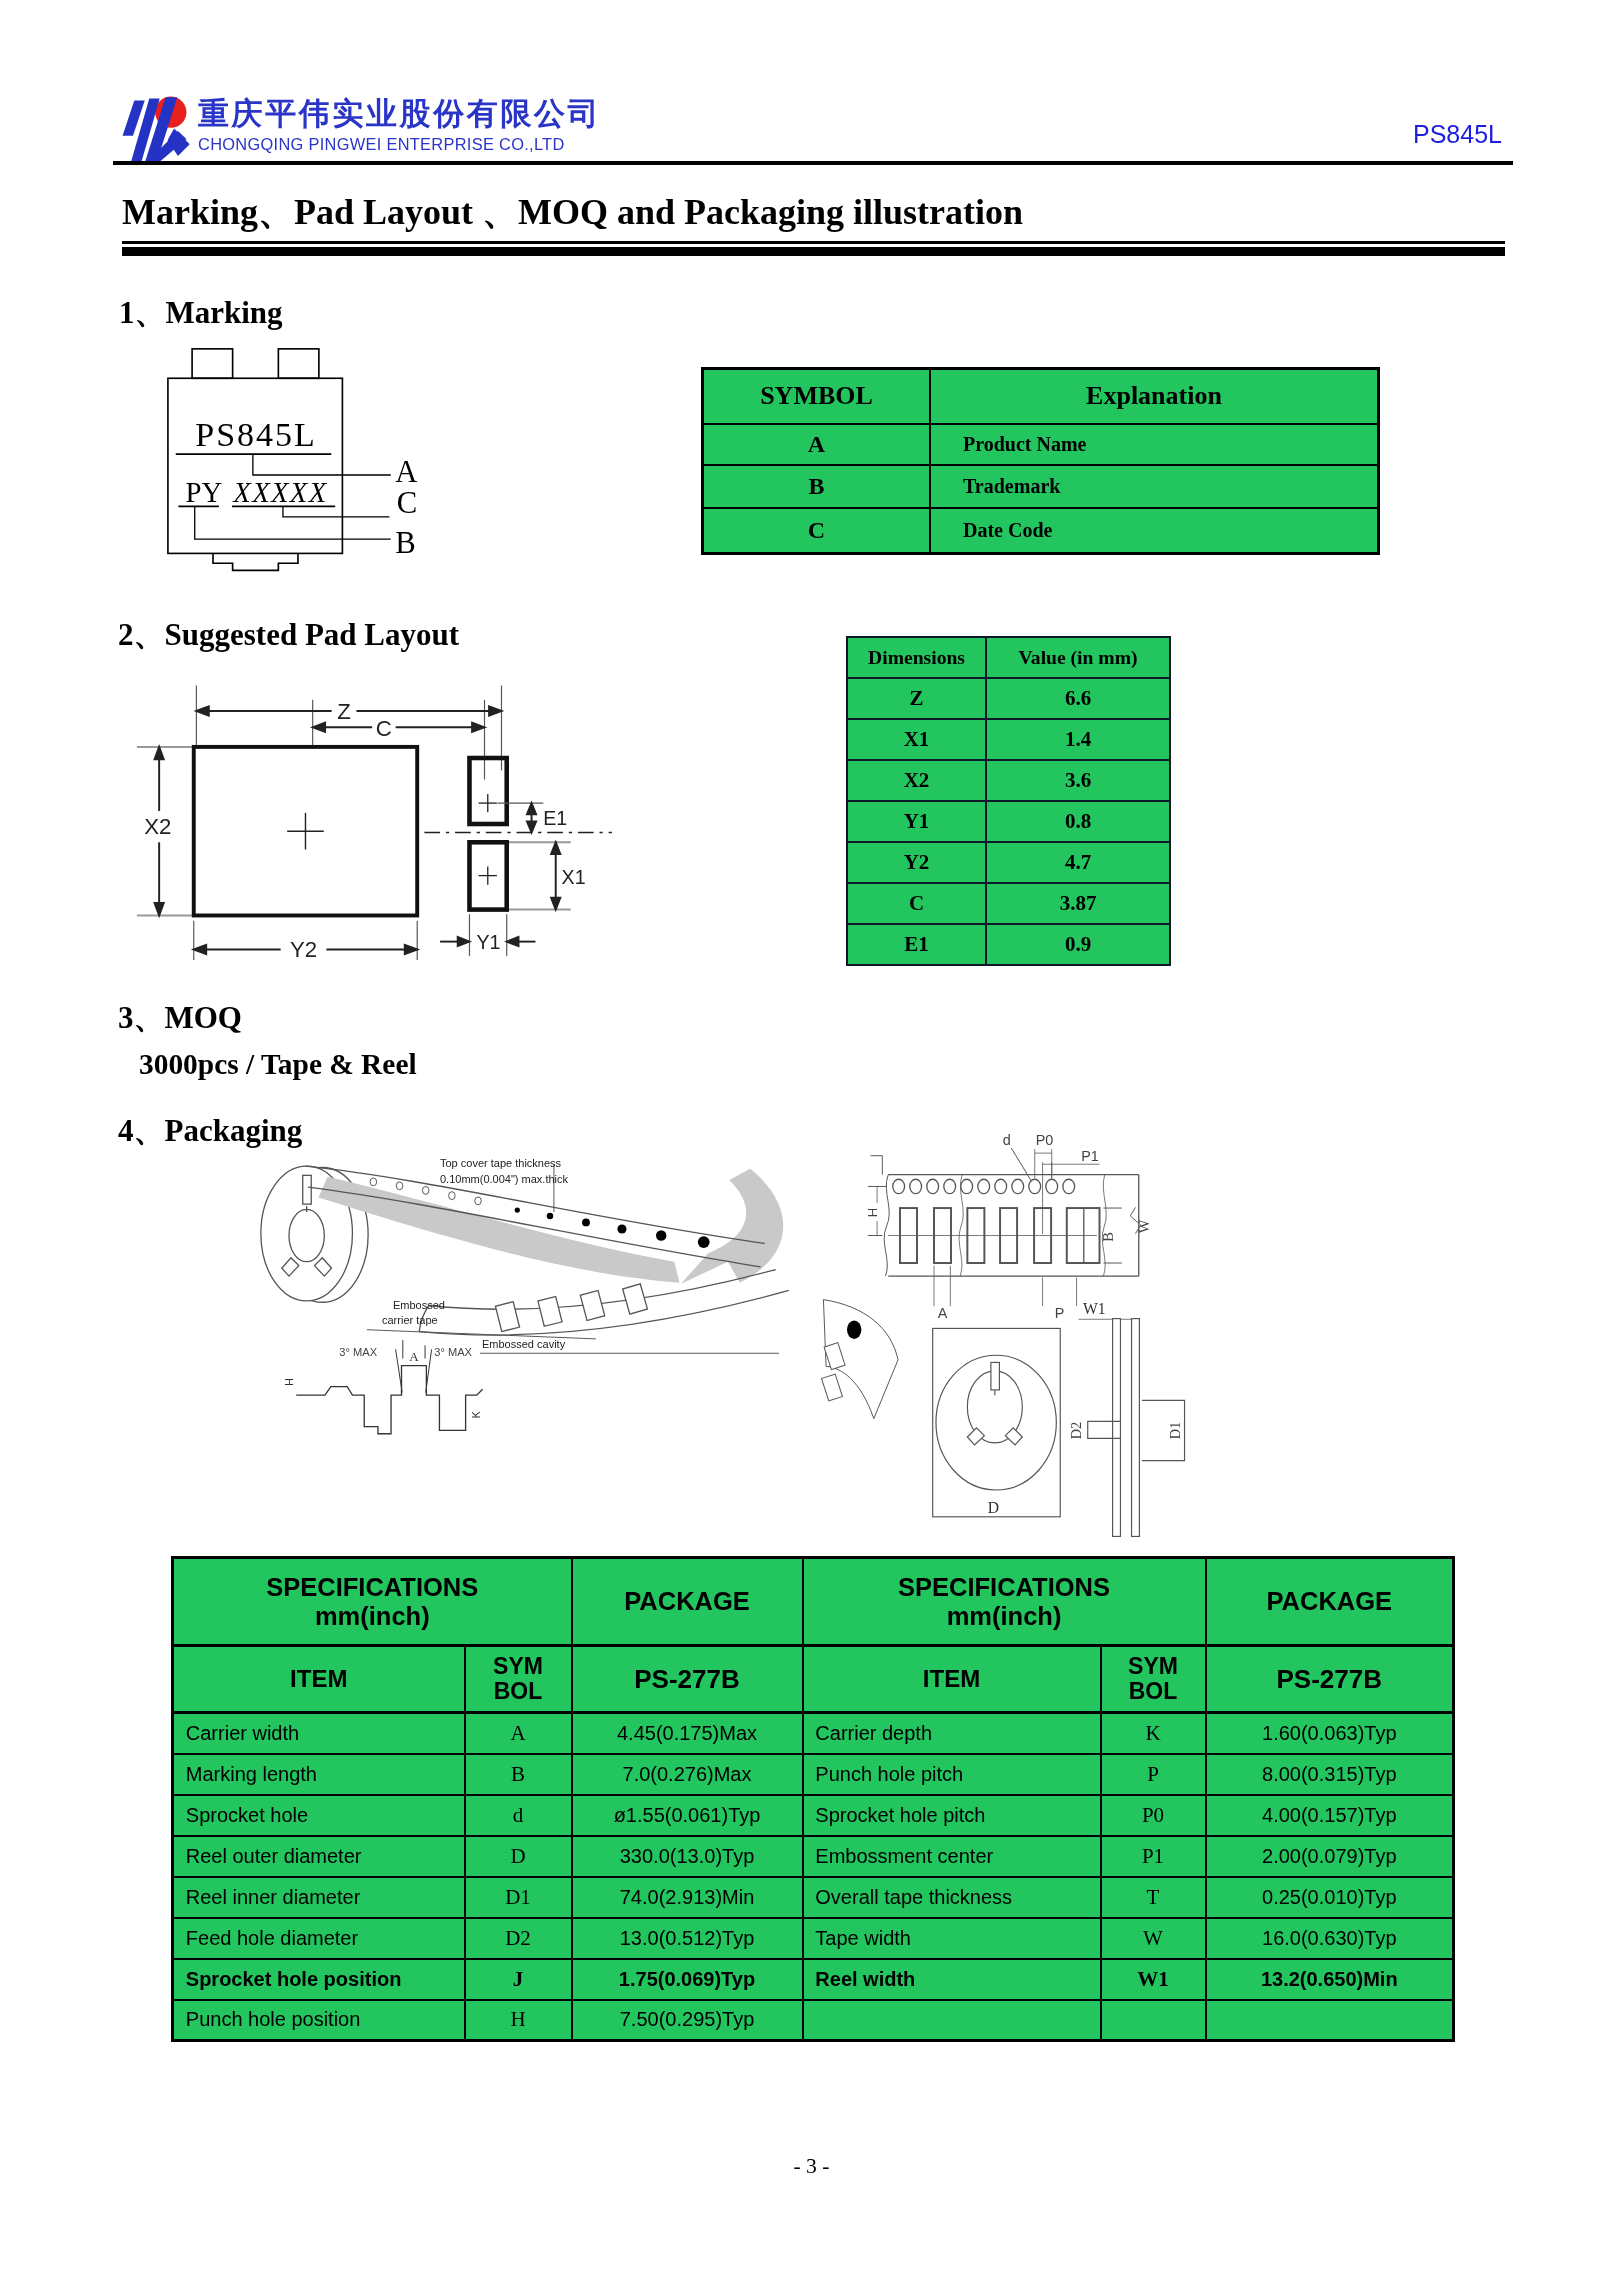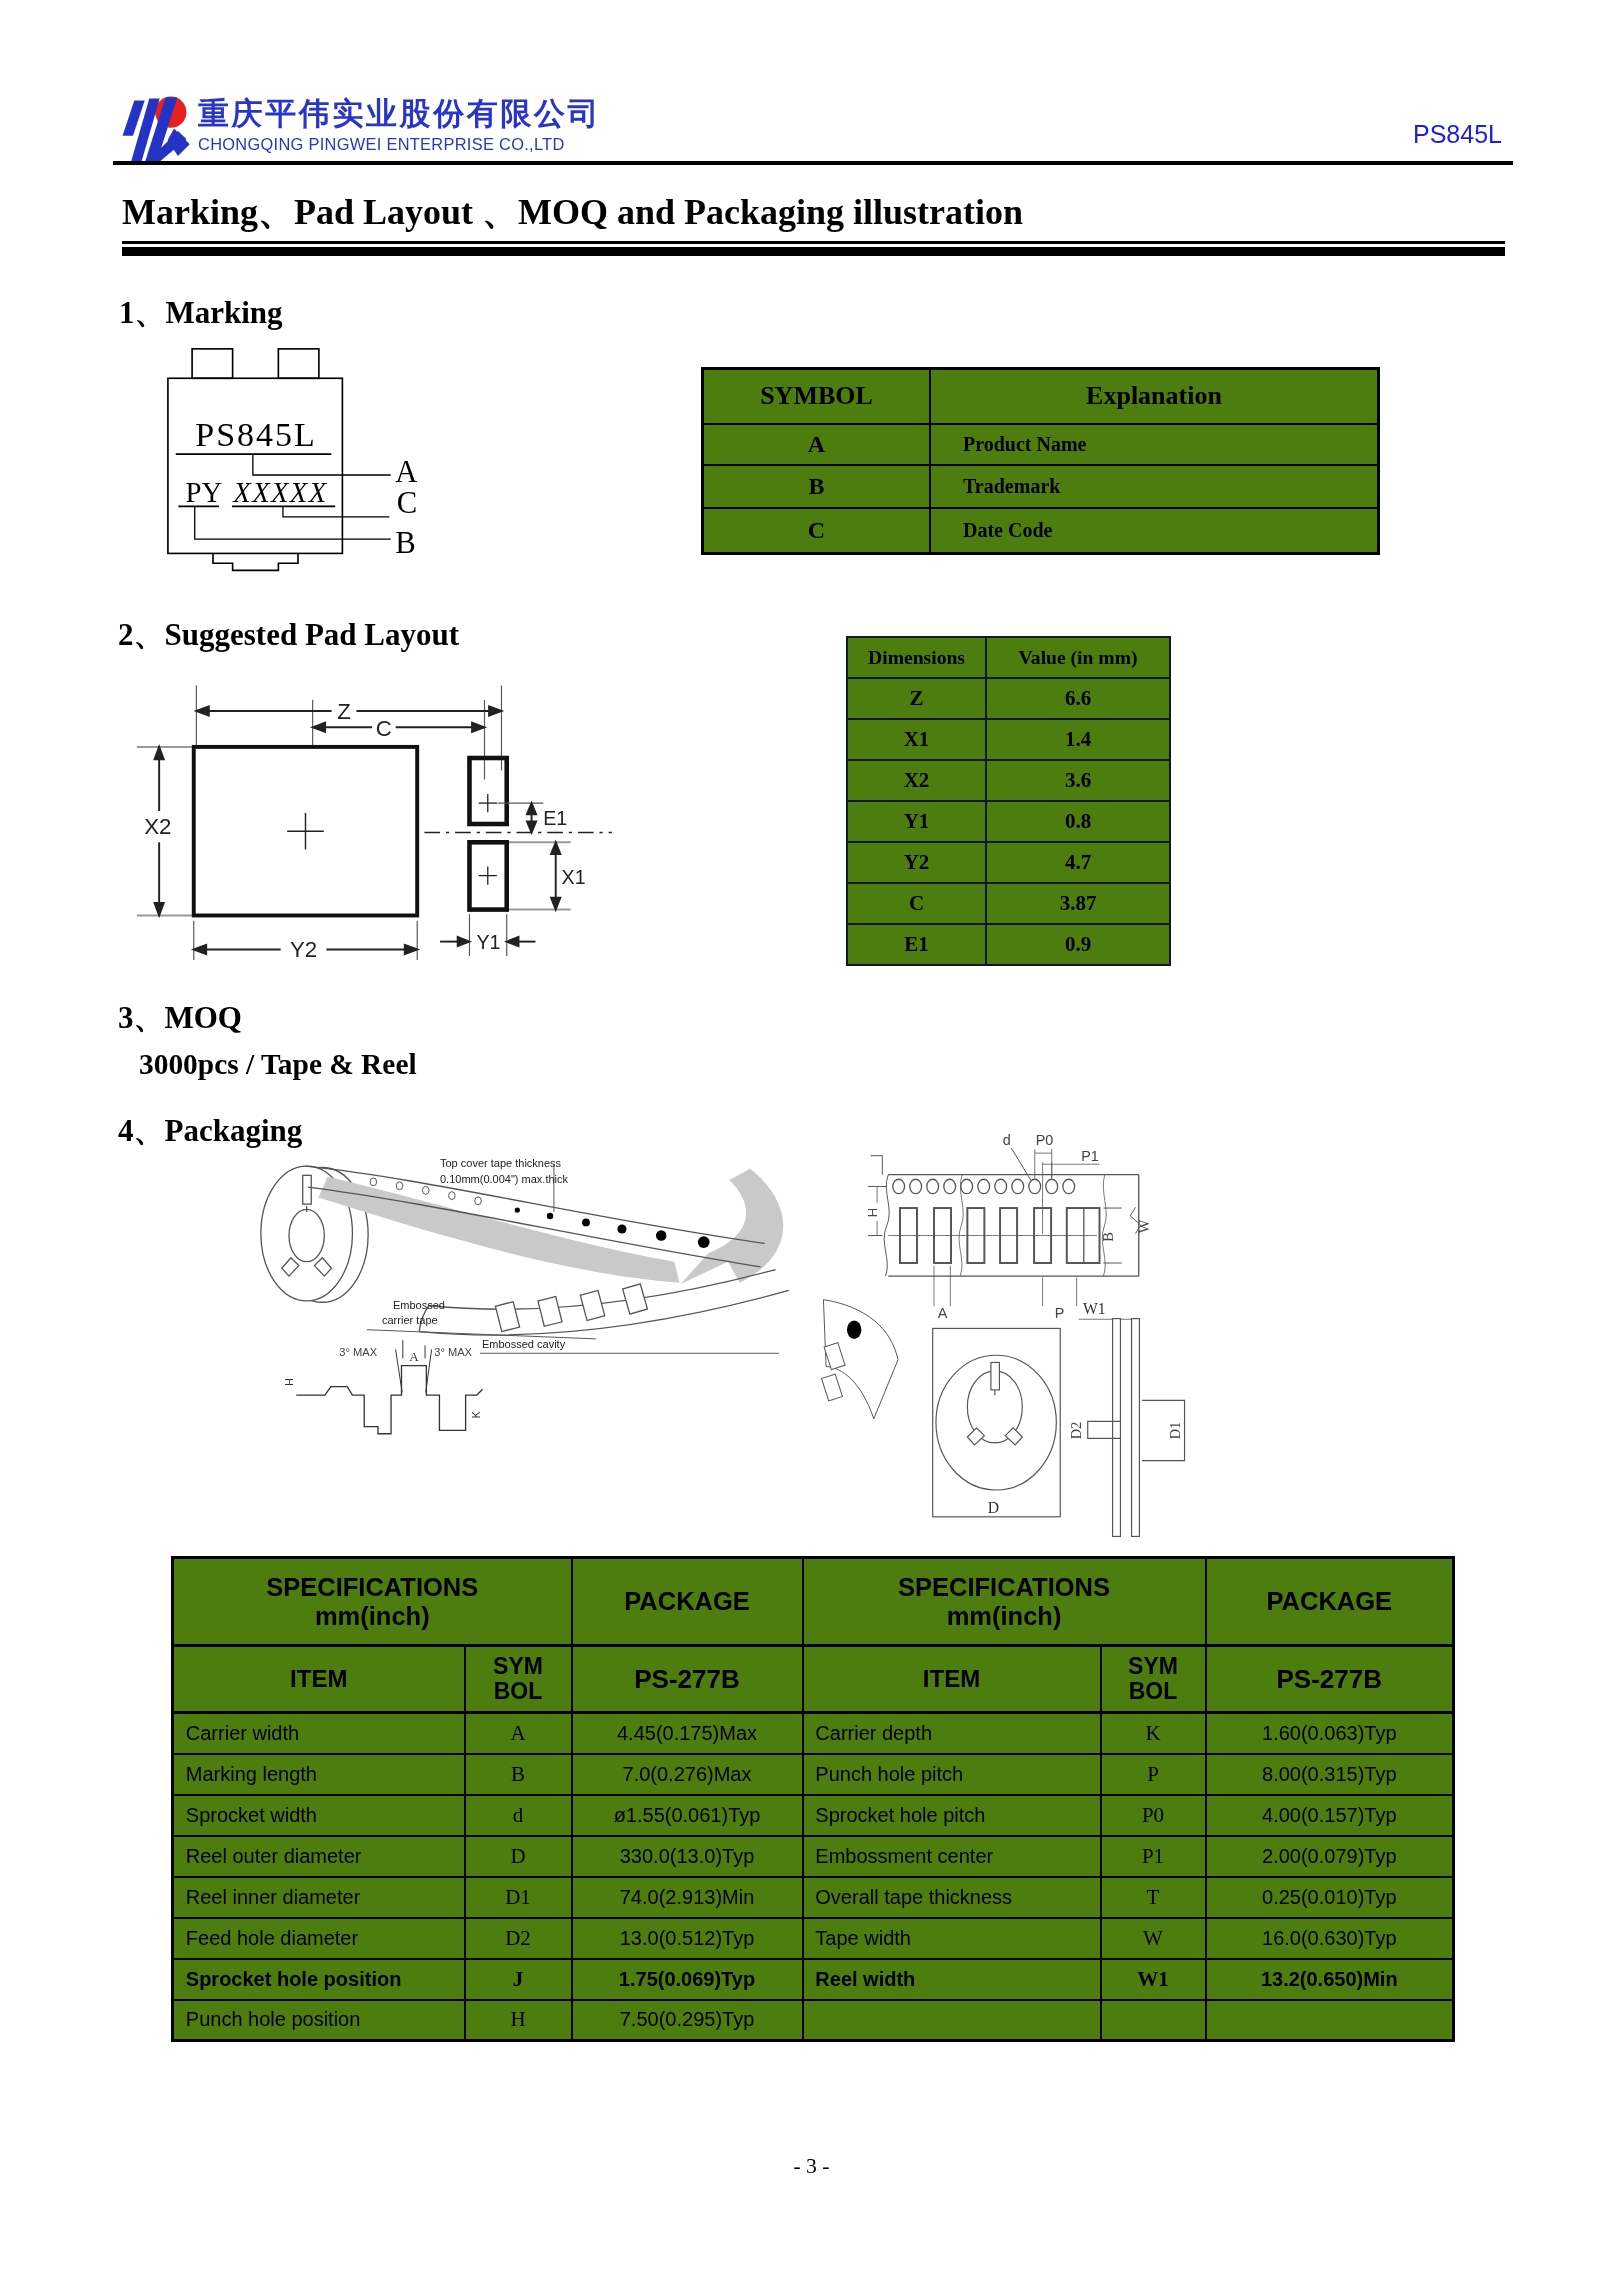--- a/index.html
+++ b/index.html
@@ -16,21 +16,21 @@
 
   
   .doc-title{left:122px;top:188px;font-size:36px;font-weight:bold;}
   .title-rule-thin{left:122px;top:241px;width:1383px;height:2.6px;background:#000;}
   .title-rule-thick{left:122px;top:247px;width:1383px;height:8.5px;background:#000;}
 
   .sec-heading{font-size:31px;font-weight:bold;}
   .moq-body{left:139px;top:1048px;font-size:29.4px;font-weight:bold;}
 
   
-  table{border-collapse:collapse;table-layout:fixed;background:#4d7c0f;}
+  table{border-collapse:collapse;table-layout:fixed;background:#22c55e;}
   td{overflow:hidden;}
 
   
   .symtab{left:701px;top:367px;width:679px;border:3.3px solid #000;}
   .symtab td{border:2px solid #000;text-align:center;vertical-align:middle;}
   .symtab .hdr td{border-bottom:2.6px solid #000;font-size:26px;font-weight:bold;}
   .symtab .sym{width:223px;font-size:24px;font-weight:bold;}
   .symtab .exp{text-align:left;padding-left:32px;font-size:20px;font-weight:bold;}
 
   
@@ -468,21 +468,21 @@
     </tr>
     <tr style="height:41px;">
       <td class="item">Marking length</td>
       <td class="symv">B</td>
       <td class="val">7.0(0.276)Max</td>
       <td class="item">Punch hole pitch</td>
       <td class="symv">P</td>
       <td class="val">8.00(0.315)Typ</td>
     </tr>
     <tr style="height:41px;">
-      <td class="item">Sprocket width</td>
+      <td class="item">Sprocket hole</td>
       <td class="symv">d</td>
       <td class="val">ø1.55(0.061)Typ</td>
       <td class="item">Sprocket hole pitch</td>
       <td class="symv">P0</td>
       <td class="val">4.00(0.157)Typ</td>
     </tr>
     <tr style="height:41px;">
       <td class="item">Reel outer diameter</td>
       <td class="symv">D</td>
       <td class="val">330.0(13.0)Typ</td>

